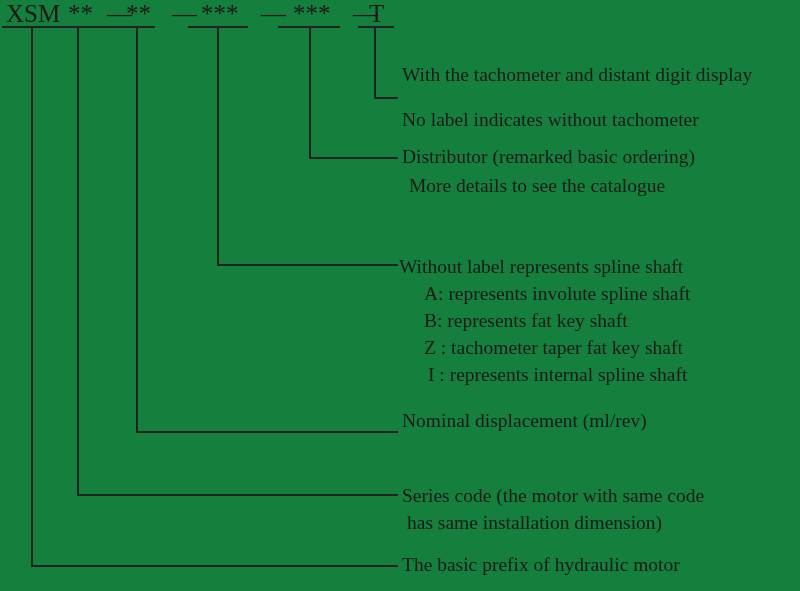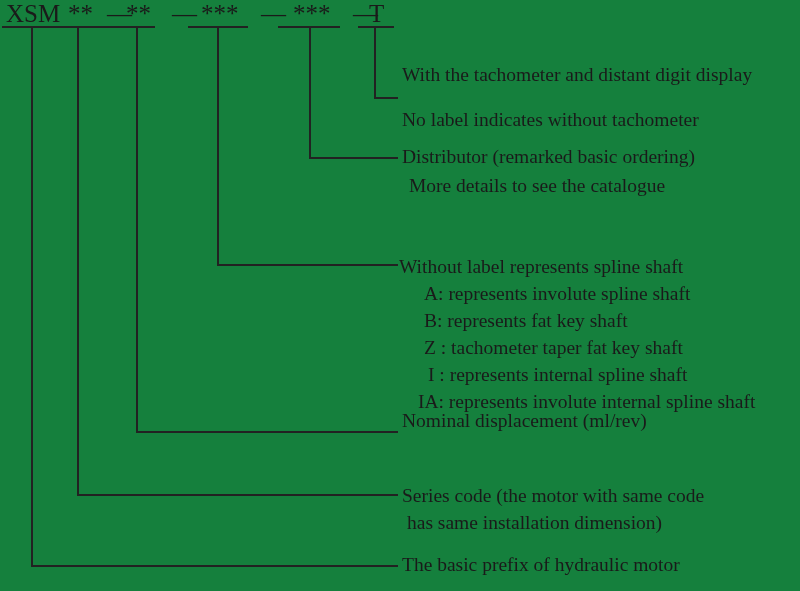--- a/index.html
+++ b/index.html
@@ -138,21 +138,20 @@
 
   <div class="desc" style="left:402px; top:144px;">Distributor (remarked basic ordering)</div>
   <div class="desc" style="left:409px; top:173px;">More details to see the catalogue</div>
 
   <div class="desc" style="left:399px; top:254px;">Without label represents spline shaft</div>
 
   <div class="sub-item" style="left:424px; top:281px;">A: represents involute spline shaft</div>
   <div class="sub-item" style="left:424px; top:308px;">B: represents fat key shaft</div>
   <div class="sub-item" style="left:424px; top:335px;">Z : tachometer taper fat key shaft</div>
   <div class="sub-item" style="left:428px; top:362px;">I : represents internal spline shaft</div>
-  <div class="sub-item" style="left:418px; top:389px;">IA: represents involute internal spline shaft</div>
 
   <div class="desc" style="left:402px; top:408px;font-family:Liberation Serif, serif;">Nominal displacement (ml/rev)</div>
 
   <div class="desc-just" style="left:402px; top:483px;">Series  code  (the  motor  with  same  code</div>
   <div class="desc" style="left:407px; top:510px;">has same installation dimension)</div>
 
   <div class="desc" style="left:402px; top:552px;">The basic prefix of hydraulic motor</div>
 
 </div>
 

